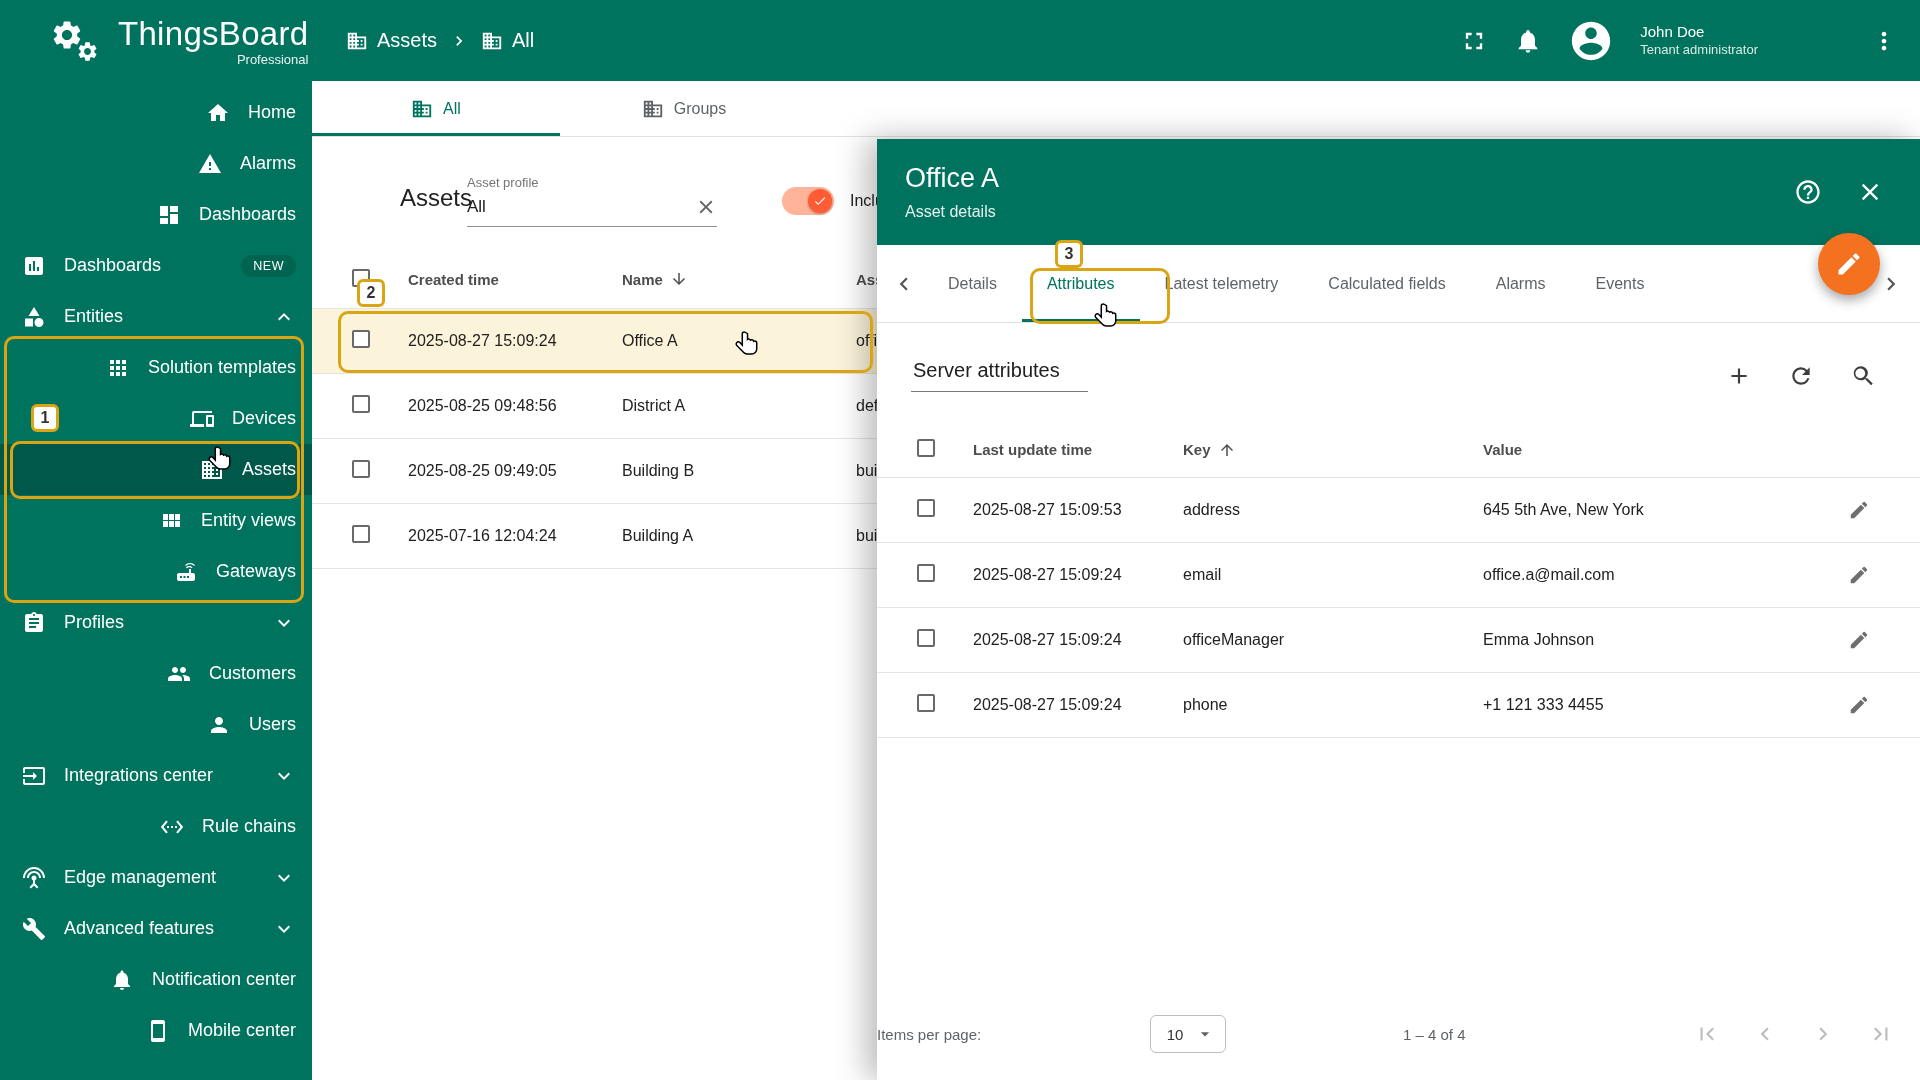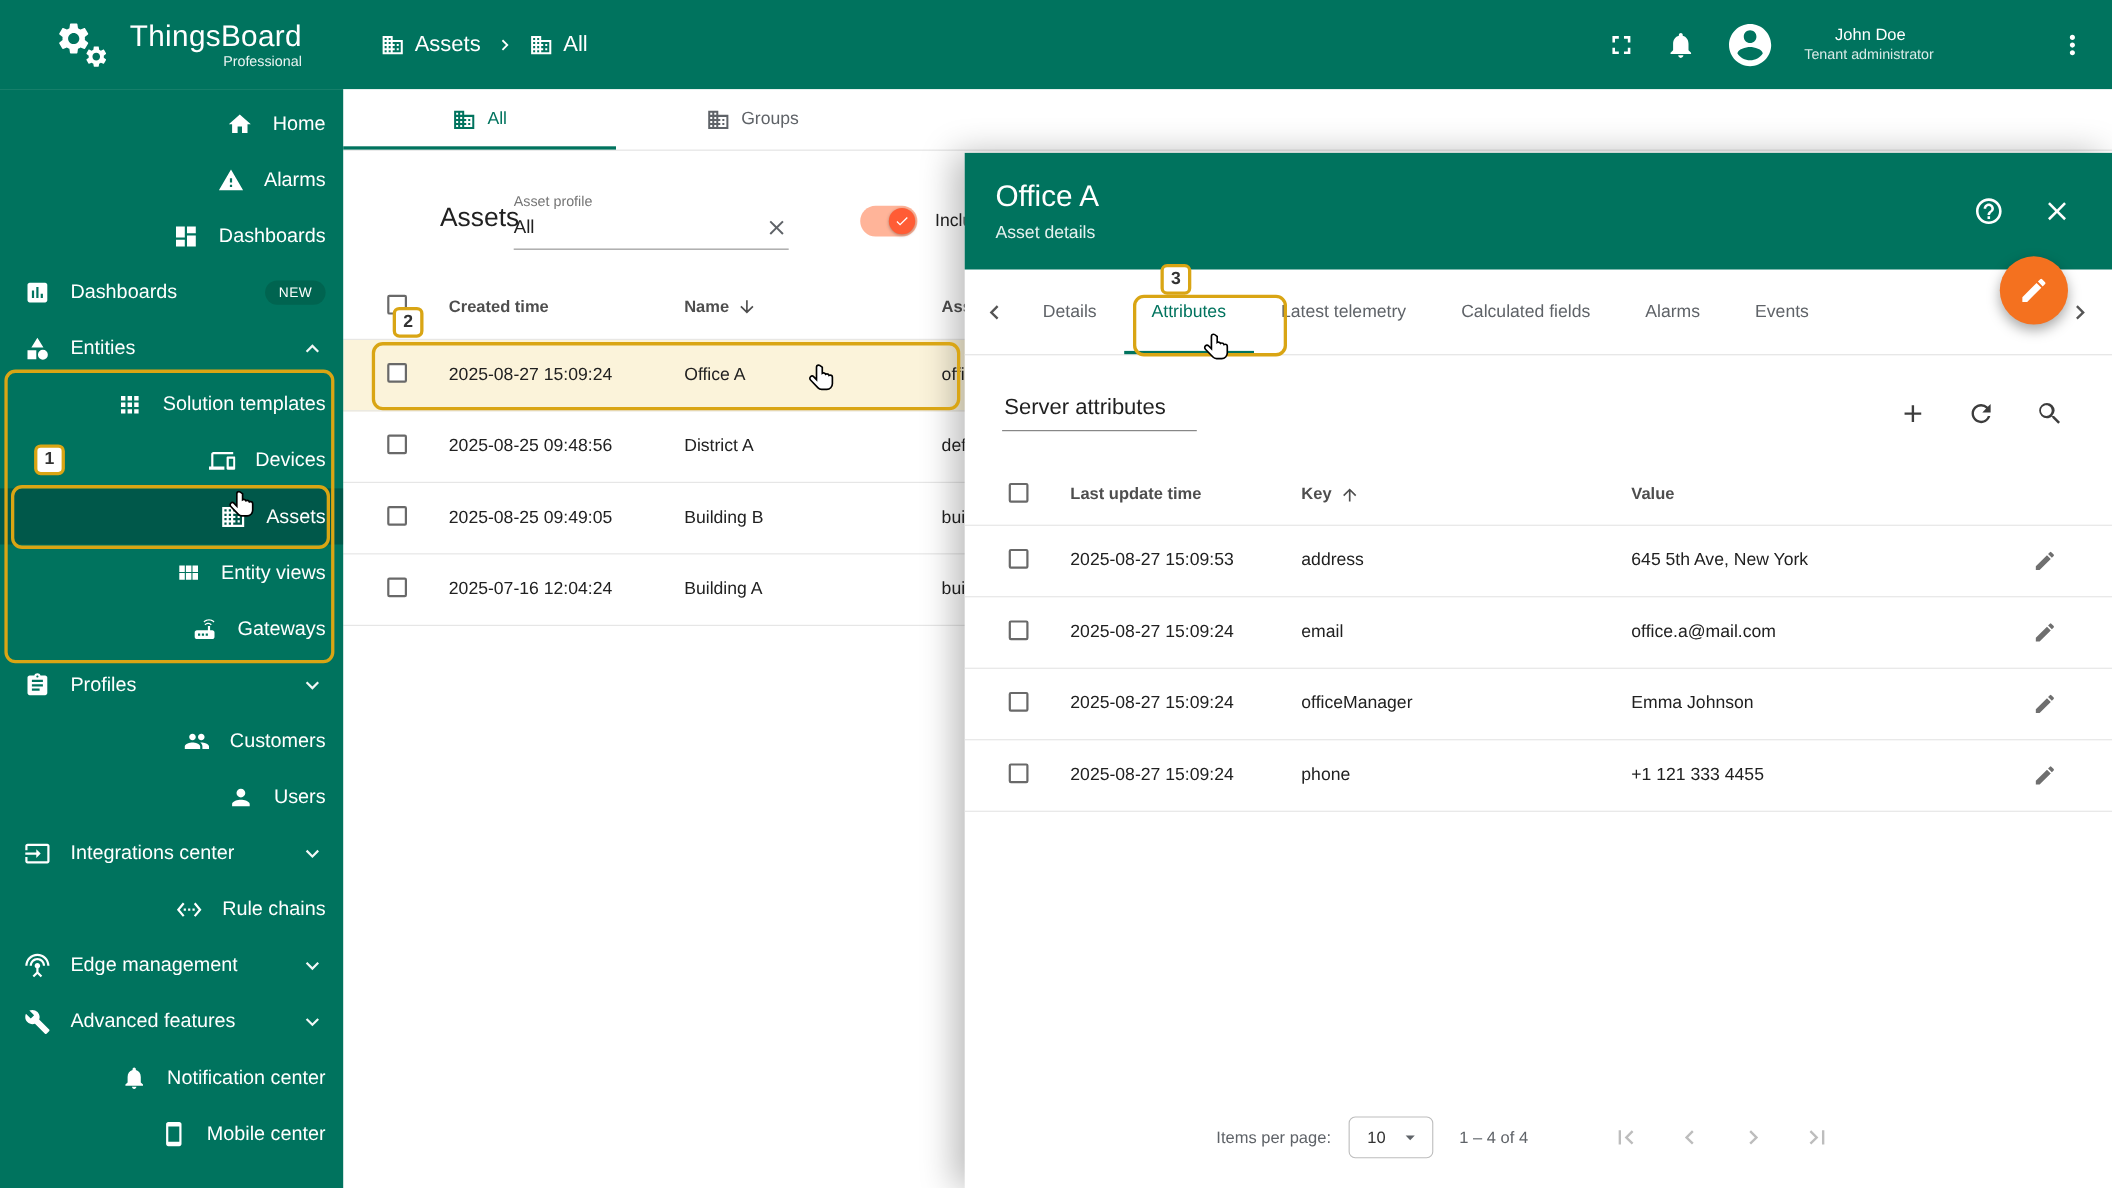--- a/index.html
+++ b/index.html
@@ -8,34 +8,34 @@
   [data-icon] svg { width:100%; height:100%; display:block; }
 
   
   .appbar { position:absolute; top:0; left:0; right:0; height:81px; background:#00735e; color:#fff; display:flex; align-items:center; z-index:20; }
   .logo { display:flex; align-items:center; gap:14px; margin-left:50px; width:250px; flex:none; }
   .logo-gears { position:relative; width:54px; height:50px; flex:none; }
   .gear { position:absolute; color:#fff; }
   .gear.big { left:0; top:2px; width:34px; height:34px; }
   .gear.small { left:26px; top:24px; width:23px; height:23px; }
   .logo-text { display:flex; flex-direction:column; align-items:flex-end; }
-  .logo-title { font-size:27px; letter-spacing:.3px; }
+  .logo-title { font-size:33px; letter-spacing:.3px; }
   .logo-sub { font-size:13px; opacity:.92; margin-top:-1px; }
   .crumbs { display:flex; align-items:center; gap:12px; margin-left:46px; font-size:20px; }
   .crumb { display:flex; align-items:center; gap:9px; cursor:pointer; }
   .ic20 { width:20px; height:20px; display:inline-flex; }
   .ic22 { width:22px; height:22px; display:inline-flex; }
   .ic26 { width:26px; height:26px; display:inline-flex; }
   .ic28 { width:28px; height:28px; display:inline-flex; }
   .ic14 { width:14px; height:14px; display:inline-flex; }
   .ic18 { width:18px; height:18px; display:inline-flex; }
   .appbar-right { margin-left:auto; display:flex; align-items:center; gap:26px; padding-right:22px; }
   .avatar-ic { width:46px; height:46px; display:inline-flex; }
   .user-block { display:flex; flex-direction:column; line-height:1.3; margin-right:86px; }
-  .user-name { font-size:15px;margin-left:28px; }
+  .user-name { font-size:15px; }
   .user-role { font-size:13px; opacity:.85; }
   .hbtn { cursor:pointer; }
 
   
   .sidebar { position:absolute; top:81px; left:0; bottom:0; width:312px; background:#00735e; color:#fff; padding-top:6px; overflow:hidden; z-index:15; }
   .nav-item { height:51px; display:flex; align-items:center; gap:18px; padding:0 16px 0 22px; font-size:18px; cursor:pointer; white-space:nowrap;justify-content:flex-end; }
   .nav-ic { width:24px; height:24px; flex:none; display:inline-flex; }
   .nav-item.child { padding-left:46px; }
   .nav-item.active { background:#00584a; }
   .nav-label { overflow:hidden; text-overflow:ellipsis; }
@@ -80,21 +80,21 @@
   .ptab.active::after { content:""; position:absolute; left:0; right:0; bottom:0; height:3px; background:#00735e; }
   .sec-row { display:flex; align-items:center; margin:36px 44px 0 34px; }
   .sec-title { font-size:20px; color:#212121; border-bottom:1px solid #7a7a7a; padding:0 28px 9px 2px; cursor:pointer; }
   .sec-actions { margin-left:auto; display:flex; gap:36px; color:#3d3d3d; }
   .sec-actions .ic26 { cursor:pointer; }
   .ptable { margin-top:30px; }
   .prow { display:grid; grid-template-columns:56px 210px 300px 1fr 72px; align-items:center; padding-left:40px; height:65px; border-bottom:1px solid #e4e4e4; font-size:16px; color:#212121; }
   .prow.phead { height:56px; font-size:15px; font-weight:600; color:#4e4e4e; }
   .key-h { display:flex; align-items:center; gap:7px; }
   .edit-ic { width:22px; height:22px; color:#6f6f6f; cursor:pointer; display:inline-flex; }
-  .p-foot { position:absolute; bottom:14px; left:0; right:0; height:64px; display:flex; align-items:center; justify-content:center; padding-right:26px; color:#5f6368; font-size:15px; }
+  .p-foot { position:absolute; bottom:14px; left:0; right:0; height:64px; display:flex; align-items:center; justify-content:space-between; padding-right:26px; color:#5f6368; font-size:15px; }
   .pf-label { margin-right:16px; }
   .pf-select { display:flex; align-items:center; gap:12px; border:1px solid #bdbdbd; border-radius:6px; padding:8px 10px 8px 16px; color:#333; margin-right:24px; cursor:pointer; }
   .pf-select .ic20 { color:#5f6368; }
   .pf-range { margin-right:76px; }
   .pf-nav { display:flex; gap:32px; color:#bdbdbd; }
   .pf-nav .ic26 { cursor:default; }
 
   
   .anno-box { position:absolute; border:3.5px solid #d9a514; border-radius:10px; z-index:50; pointer-events:none; }
   .anno-badge { position:absolute; width:28px; height:28px; background:#fff; border:3px solid #d9a514; border-radius:6px; display:flex; align-items:center; justify-content:center; font-size:16px; font-weight:700; color:#333; z-index:51; pointer-events:none; }

